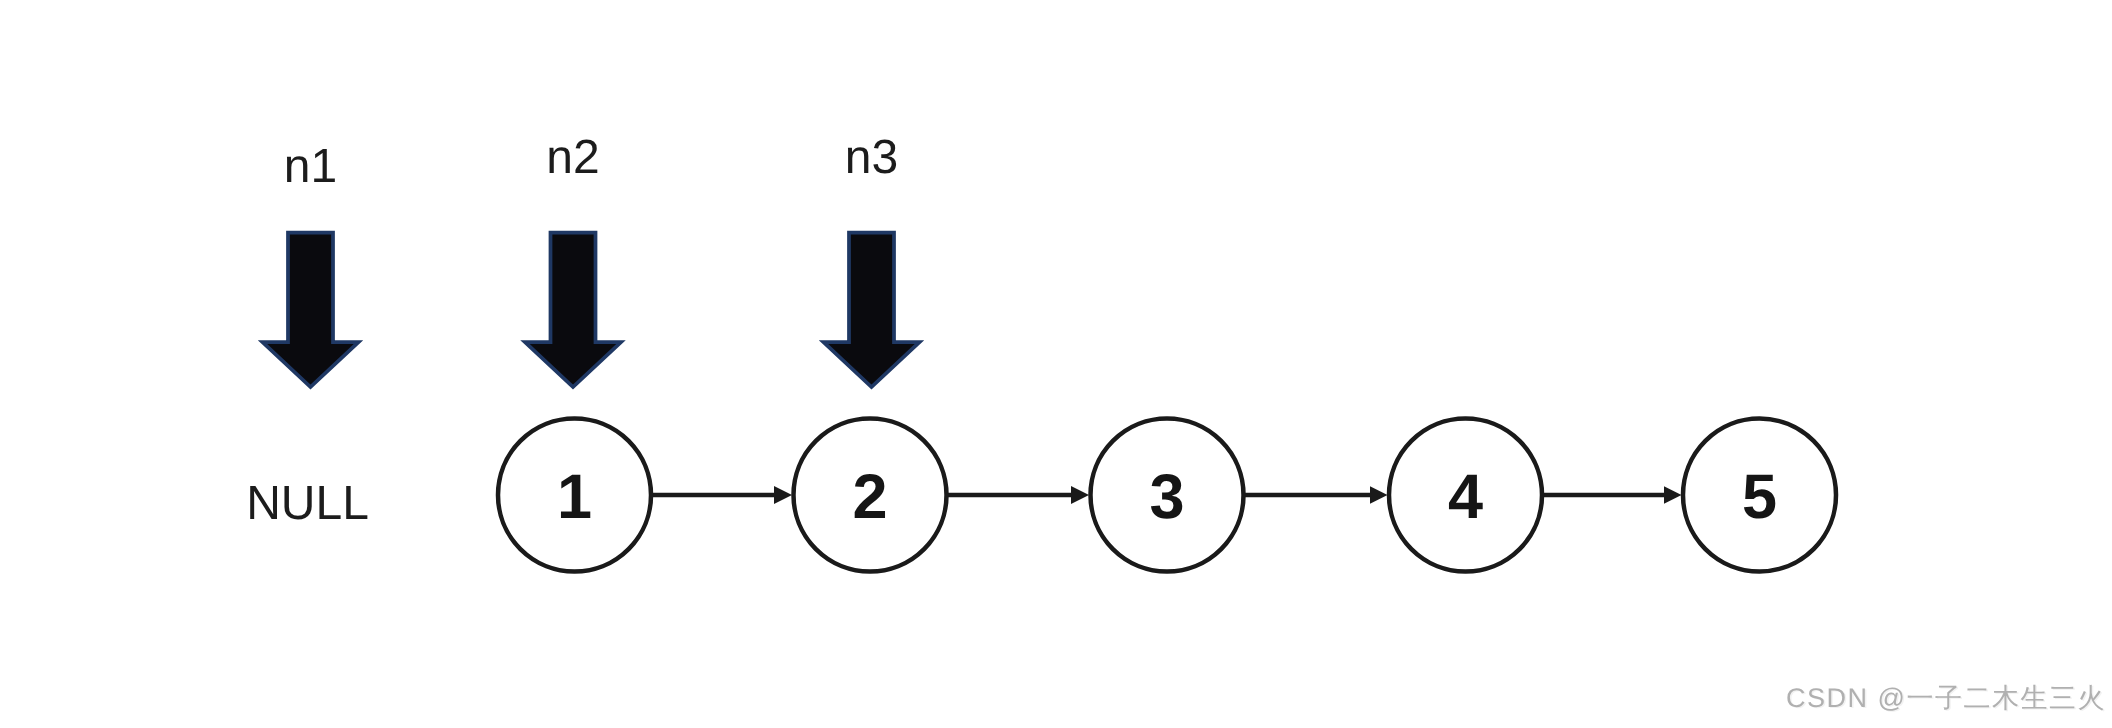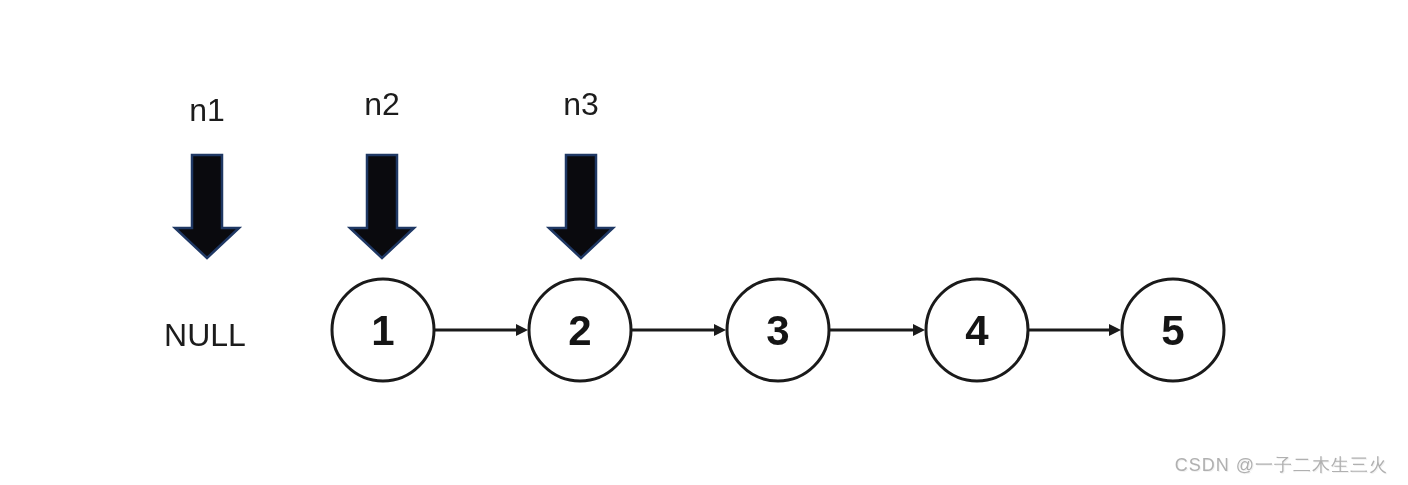--- a/index.html
+++ b/index.html
@@ -38,21 +38,21 @@
   }
   .link-line {
     stroke-width: 3px;
     fill: none;
   }
   .block-arrow {
     stroke-width: 2.5px;
   }
   .watermark {
     position: absolute;
-    right: 20px;
+    right: 4px;
     bottom: 8px;
     font-size: 18px;
     color: #b0b0b0;
     letter-spacing: 1px;
     text-shadow: 1px 1px 0 #f2f2f2;
     white-space: nowrap;
     text-align: right;
   }
 </style>
 </head>

